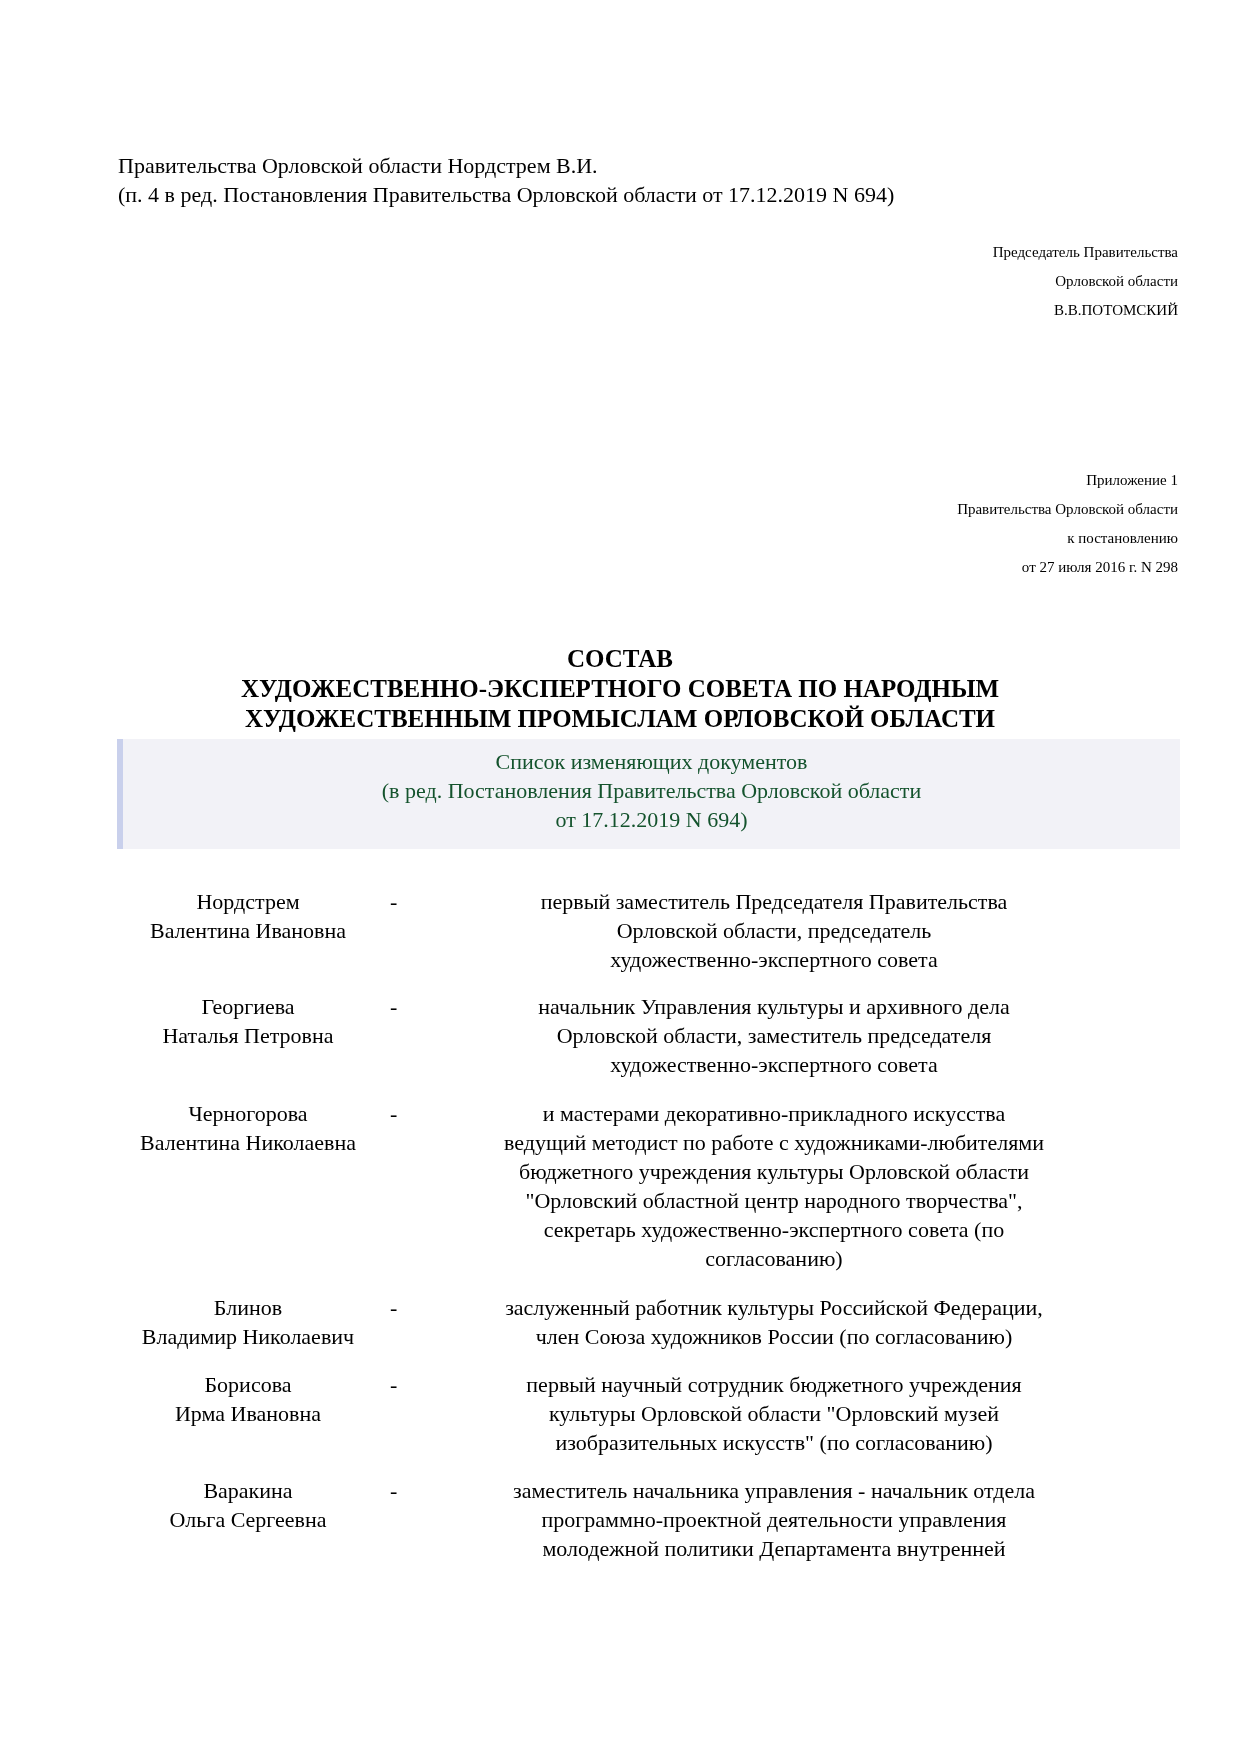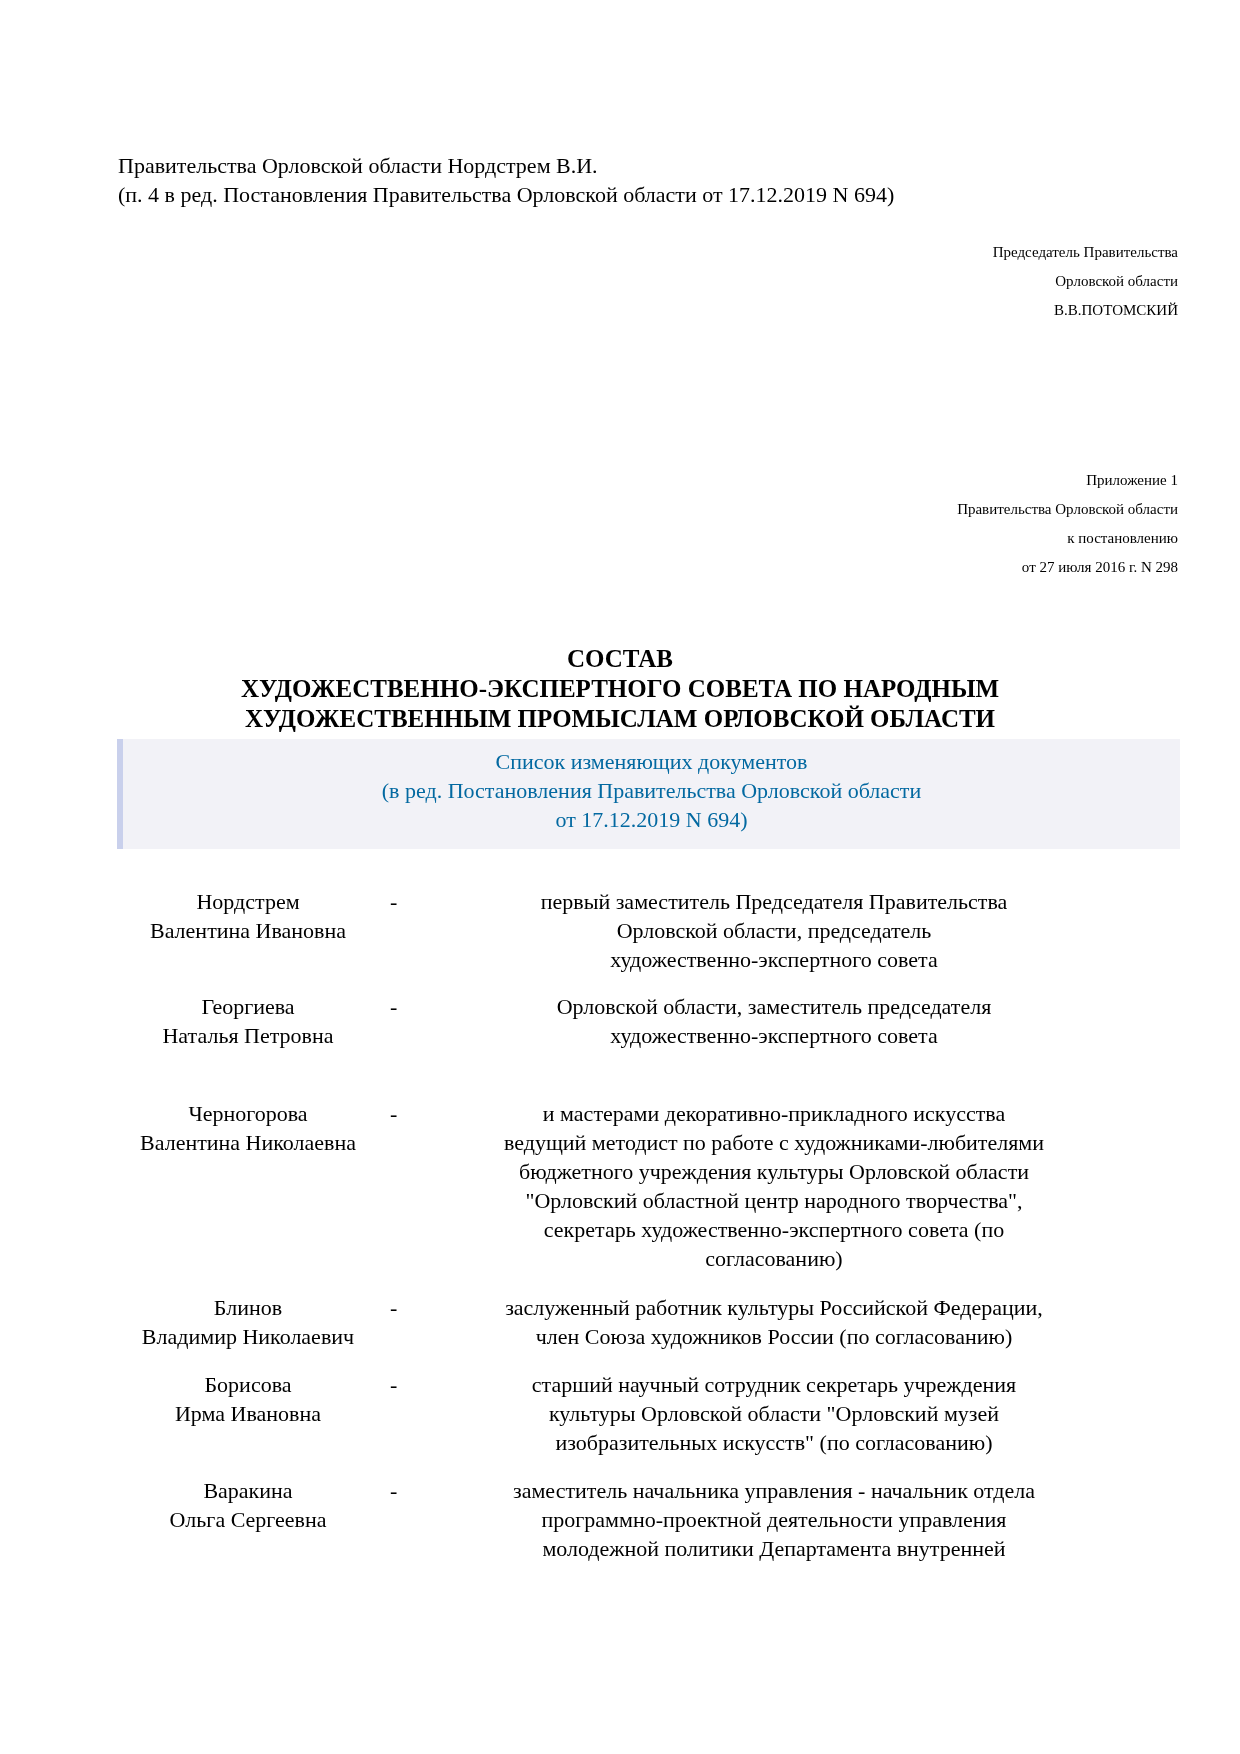--- a/index.html
+++ b/index.html
@@ -8,21 +8,21 @@
   .page { position: absolute; left: 0; top: 0; width: 1240px; height: 1754px; }
   .line { position: absolute; font-size: 22px; line-height: 29px; white-space: nowrap; }
   .left { left: 118px; }
   .right-block { position: absolute; right: 62px; text-align: right; font-size: 15px; line-height: 29px; }
   .right-block div { white-space: nowrap; }
   .title { position: absolute; left: 0; width: 1240px; text-align: center; font-weight: bold;
            font-size: 25px; line-height: 30px; margin-top: 36px; }
   .title div { white-space: nowrap; }
   .revbox { position: absolute; left: 117px; top: 739px; width: 1063px; height: 110px;
             background: #f2f2f7; border-left: 6px solid #c9d0ec; box-sizing: border-box;
-            text-align: center; color: #0369a1; font-size: 22px; line-height: 29px; padding-top: 8px; }
+            text-align: center; color: #14532d; font-size: 22px; line-height: 29px; padding-top: 8px; }
   .revbox div { white-space: nowrap; }
   .member { position: absolute; left: 118px; width: 1062px; font-size: 22px; line-height: 29px; }
   .member .name { position: absolute; left: 0; top: 0; width: 260px; }
   .member .dash { position: absolute; left: 272px; top: 0; width: 20px; }
   .member .desc { position: absolute; left: 306px; top: 0; width: 700px; }
   .member .desc div, .member .name div { white-space: nowrap; text-align: center; }
 </style>
 </head>
 <body>
 
@@ -69,20 +69,21 @@
     </div>
   </div>
 
   <div class="member" style="top:992px;">
     <div class="name">
       <div>Георгиева</div>
       <div>Наталья Петровна</div>
     </div>
     <div class="dash">-</div>
     <div class="desc">
+      <div>начальник Управления культуры и архивного дела</div>
       <div>Орловской области, заместитель председателя</div>
       <div>художественно-экспертного совета</div>
     </div>
   </div>
 
   <div class="member" style="top:1099px;">
     <div class="name">
       <div>Черногорова</div>
       <div>Валентина Николаевна</div>
     </div>
@@ -109,21 +110,21 @@
     </div>
   </div>
 
   <div class="member" style="top:1370px;">
     <div class="name">
       <div>Борисова</div>
       <div>Ирма Ивановна</div>
     </div>
     <div class="dash">-</div>
     <div class="desc">
-      <div>старший научный сотрудник секретарь учреждения</div>
+      <div>первый научный сотрудник бюджетного учреждения</div>
       <div>культуры Орловской области "Орловский музей</div>
       <div>изобразительных искусств" (по согласованию)</div>
     </div>
   </div>
 
   <div class="member" style="top:1476px;">
     <div class="name">
       <div>Варакина</div>
       <div>Ольга Сергеевна</div>
     </div>

